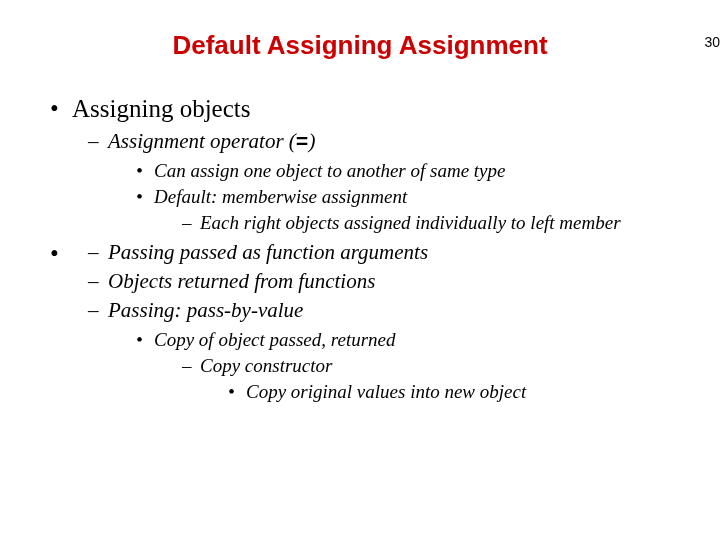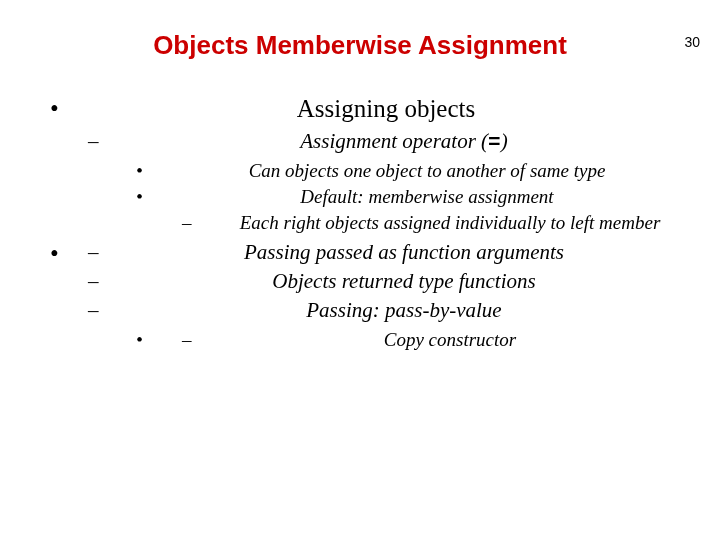--- a/index.html
+++ b/index.html
@@ -13,21 +13,21 @@
   }
   .slide {
     position: relative;
     width: 720px;
     height: 540px;
     box-sizing: border-box;
   }
   .page-num {
     position: absolute;
     top: 4px;
-    right: 20px;
+    right: 0;
     font-size: 14px;
     font-family: Arial, Helvetica, sans-serif;
   }
   .title {
     font-family: Arial, Helvetica, sans-serif;
     font-weight: bold;
     color: #cc0000;
     font-size: 26px;
     text-align: center;
     margin-top: 30px;
@@ -38,21 +38,20 @@
     padding-right: 20px;
   }
   ul { margin: 0; padding: 0; }
   li { list-style: none; }
 
   .lvl1 > li {
     font-size: 25px;
     margin-bottom: 4px;
     position: relative;
     padding-left: 28px;
-    text-align: center;
   }
   .lvl1 > li::before {
     content: "•";
     position: absolute;
     left: 6px;
     top: 0;
   }
 
   .lvl2 {
     margin-top: 6px;
@@ -128,54 +127,58 @@
     font-weight: bold;
   }
 </style>
 </head>
 <body>
 
 <div class="slide">
 
   <div class="page-num">30</div>
 
-  <div class="title">Objects Memberwise Assignment</div>
+  <div class="title">Default Assigning Assignment</div>
 
   <div class="content">
     <ul class="lvl1">
 
       <li>
         <span>Assigning objects</span>
         <ul class="lvl2">
           <li>
             <span>Assignment operator (</span><span class="mono">=</span><span>)</span>
             <ul class="lvl3">
-              <li>Can objects one object to another of same type</li>
+              <li>Can assign one object to another of same type</li>
               <li>
                 <span>Default: memberwise assignment</span>
                 <ul class="lvl4">
                   <li>Each right objects assigned individually to left member</li>
                 </ul>
               </li>
             </ul>
           </li>
         </ul>
       </li>
 
       <li>
         <ul class="lvl2">
           <li>Passing passed as function arguments</li>
-          <li>Objects returned type functions</li>
+          <li>Objects returned from functions</li>
           <li>
             <span>Passing: pass-by-value</span>
             <ul class="lvl3">
               <li>
+                <span>Copy of object passed, returned</span>
                 <ul class="lvl4">
                   <li>
                     <span>Copy constructor</span>
+                    <ul class="lvl5">
+                      <li>Copy original values into new object</li>
+                    </ul>
                   </li>
                 </ul>
               </li>
             </ul>
           </li>
         </ul>
       </li>
 
     </ul>
   </div>

